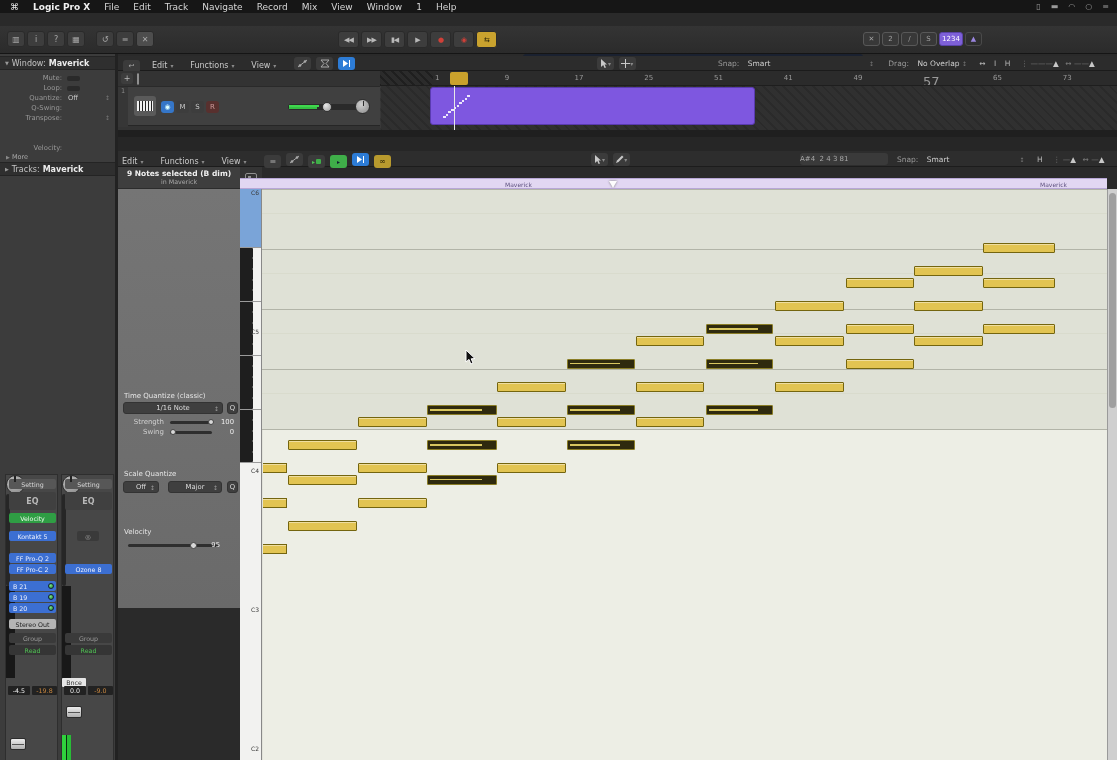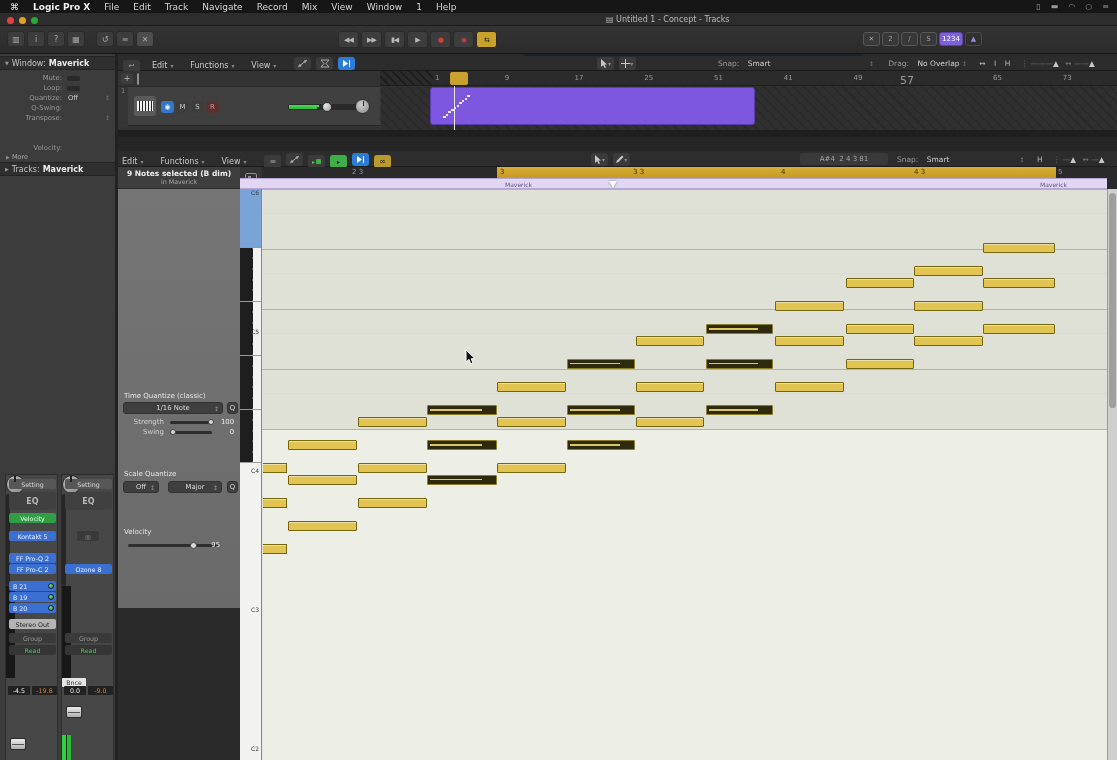--- a/index.html
+++ b/index.html
@@ -98,29 +98,20 @@
       </span>
     <span id="menu-status">
         <span>▯</span>
         <span>▬</span>
         <span>◠</span>
         <span>○</span>
         <span>≡</span>
       </span>
   </div>
 
-  <div class="abs" id="winstrip">
-    <div class="tl" style="left:7px;background:#e0443e"></div>
-    <div class="tl" style="left:19px;background:#dea123"></div>
-    <div class="tl" style="left:31px;background:#2aa82f"></div>
-    <div class="abs nw" style="left:606px;top:2px;font-size:8px;color:#b9b9b9">
-      <span>▤</span>
-      <span>Untitled 1 - Concept - Tracks</span>
-    </div>
-  </div>
 
   <div class="abs" id="toolbar">
     <div class="abs" id="tb-left" style="left:6px;top:5px"><span class="tbtn">▥</span><span class="tbtn">i</span><span class="tbtn">?</span><span class="tbtn">▦</span><span class="tbtn" style="margin-left: 10px;">↺</span><span class="tbtn">≡</span><span class="tbtn" style="background: rgb(77, 77, 77);">✕</span></div>
     <div class="abs" id="transport" style="left:337px;top:5px"><span class="trbtn">◀◀</span><span class="trbtn">▶▶</span><span class="trbtn">▮◀</span><span class="trbtn">▶</span><span class="trbtn" style="color: rgb(208, 64, 56);">●</span><span class="trbtn" style="color: rgb(208, 64, 56);">◉</span><span class="trbtn" style="background: rgb(201, 162, 46); color: rgb(36, 31, 5);">⇆</span></div>
     <div id="lcd">
       <div class="l1 nw" style="left:6px;width:72px;text-align:right">59:52:21.02</div>
       <div class="l2 nw" style="left:6px;width:72px;text-align:right">3 2 3 175</div>
       <div class="l1 nw" style="left:90px;width:50px;text-align:right">3 1 1 1</div>
       <div class="l2 nw" style="left:90px;width:50px;text-align:right">5 1 1 1</div>
       <div class="l1 nw" style="left:152px">120.0000</div>
@@ -322,21 +313,21 @@
 
   <div class="abs" style="left:380px;top:71px;width:737px;height:15px;background:#2b2b2b;border-bottom:1px solid #1e1e1e;overflow:hidden">
     <div id="tr-numbers">
         <div class="abs nw" style="left: 55px; top: 3px; font-size: 7px; color: rgb(154, 154, 154);">1</div>
         <div class="abs nw" style="left: 124.75px; top: 3px; font-size: 7px; color: rgb(154, 154, 154);">9</div>
         <div class="abs nw" style="left: 194.5px; top: 3px; font-size: 7px; color: rgb(154, 154, 154);">17</div>
         <div class="abs nw" style="left: 264.25px; top: 3px; font-size: 7px; color: rgb(154, 154, 154);">25</div>
         <div class="abs nw" style="left: 334px; top: 3px; font-size: 7px; color: rgb(154, 154, 154);">51</div>
         <div class="abs nw" style="left: 403.75px; top: 3px; font-size: 7px; color: rgb(154, 154, 154);">41</div>
         <div class="abs nw" style="left: 473.5px; top: 3px; font-size: 7px; color: rgb(154, 154, 154);">49</div>
-        <div class="abs nw" style="left: 520px; top: 3px; font-size: 11px; color: rgb(154, 154, 154);">57</div>
+        <div class="abs nw" style="left: 543px; top: 3px; font-size: 13px; color: rgb(154, 154, 154);">57</div>
         <div class="abs nw" style="left: 613px; top: 3px; font-size: 7px; color: rgb(154, 154, 154);">65</div>
         <div class="abs nw" style="left: 682.75px; top: 3px; font-size: 7px; color: rgb(154, 154, 154);">73</div>
       </div>
     <div class="abs" style="left:0;top:0;width:53px;height:15px;background:repeating-linear-gradient(45deg,rgba(0,0,0,.28) 0 2px,transparent 2px 6px)"></div>
     <div class="abs" style="left:70px;top:1px;width:18px;height:13px;background:#c9a12c;border-radius:2px"></div>
   </div>
   <div class="abs" style="left:380px;top:86px;width:737px;height:44px;background:#303030;overflow:hidden">
     <div class="abs" style="left:0;top:0;width:737px;height:44px;background:repeating-linear-gradient(45deg,rgba(0,0,0,.12) 0 2px,transparent 2px 7px)"></div>
     <div id="lane-bars">
         <div style="left: 53px; top: 0px; width: 1px; height: 44px; background: rgba(255, 255, 255, 0.04);"></div>
@@ -412,51 +403,40 @@
           </svg>
           <i style="font-style:normal;color:#8a8a8a;font-size:6px">▾</i>
         </span>
       <span class="icbtn">
           <svg width="9" height="9">
             <path d="M1 8 L2 5.5 L7 0.5 L8.5 2 L3.5 7 Z" fill="#c9c9c9"></path>
           </svg>
           <i style="font-style:normal;color:#8a8a8a;font-size:6px">▾</i>
         </span>
     </div>
-    <div class="abs nw" style="left:682px;top:2px;width:88px;height:12px;background:#3a3a3a;border-radius:3px;color:#a8a8a8;font-size:7px;text-align:center;line-height:12px">
+    <div class="abs nw" style="left:682px;top:2px;width:88px;height:12px;background:#3a3a3a;border-radius:3px;color:#a8a8a8;font-size:7px;line-height:12px">
       <span>A#4</span>&nbsp;&nbsp;<span>2 4 3 81</span>
     </div>
     <div class="abs nw" style="left:779px;top:4px;font-size:7.5px;color:#9a9a9a">
       <span>Snap:</span>
       <span style="color:#cfcfcf;margin-left:6px"><span>Smart</span><span style="color:#777;font-size:6px;margin-left:70px">↕</span></span>
       <span style="margin-left:10px;color:#b5b5b5">H</span>
       <span style="margin-left:8px;color:#777">⋮ —<span style="color:#c8c8c8">▲</span></span>
       <span style="margin-left:4px;color:#777">↔ —<span style="color:#c8c8c8">▲</span></span>
     </div>
   </div>
 
   <div class="abs" style="left:118px;top:167px;width:122px;height:22px;background:#3e3e3e;border-bottom:1px solid #2c2c2c">
     <div style="text-align:center;font-size:7.5px;font-weight:bold;color:#f0f0f0;margin-top:2px">9 Notes selected (B dim)</div>
     <div style="text-align:center;font-size:6.3px;color:#aaa">in Maverick</div>
   </div>
   <div class="abs" style="left:240px;top:167px;width:22px;height:22px;background:#343434;display:flex;align-items:center;justify-content:center">
       <span class="boxicon"></span>
     </div>
 
-  <div class="abs" style="left:262px;top:167px;width:845px;height:11px;background:#2a2a2a;overflow:hidden">
-    <div class="abs" style="left:235px;top:0;width:559px;height:11px;background:linear-gradient(#d8ae33,#c49a24)"></div>
-    <div id="pr-ruler-labels">
-        <div class="rlabel nw" style="left: 90px; color: rgb(154, 154, 154);">2 3</div>
-        <div class="rlabel nw" style="left: 238px; color: rgb(58, 50, 8);">3</div>
-        <div class="rlabel nw" style="left: 371px; color: rgb(58, 50, 8);">3 3</div>
-        <div class="rlabel nw" style="left: 519px; color: rgb(58, 50, 8);">4</div>
-        <div class="rlabel nw" style="left: 652px; color: rgb(58, 50, 8);">4 3</div>
-        <div class="rlabel nw" style="left: 796px; color: rgb(154, 154, 154);">5</div>
-      </div>
-  </div>
   <div class="abs" style="left:240px;top:178px;width:867px;height:11px;background:#e2d7f2;border-top:1px solid #b8a7d6;border-bottom:1px solid #b8a7d6;overflow:hidden">
     <div id="lane-names">
         <div class="abs nw" style="left: 265px; top: 2px; font-size: 6px; color: rgb(95, 82, 128);">Maverick</div>
         <div class="abs nw" style="left: 800px; top: 2px; font-size: 6px; color: rgb(95, 82, 128);">Maverick</div>
       </div>
     <div class="abs" style="left:369px;top:2px;width:0;height:0;border-left:4px solid transparent;border-right:4px solid transparent;border-top:7px solid #fdfdfd;filter:drop-shadow(0 0 1px #777)"></div>
   </div>
 
   <div class="abs" id="prpanel">
     <div class="qlabel" style="left:6px;top:203px">Time Quantize (classic)</div>

